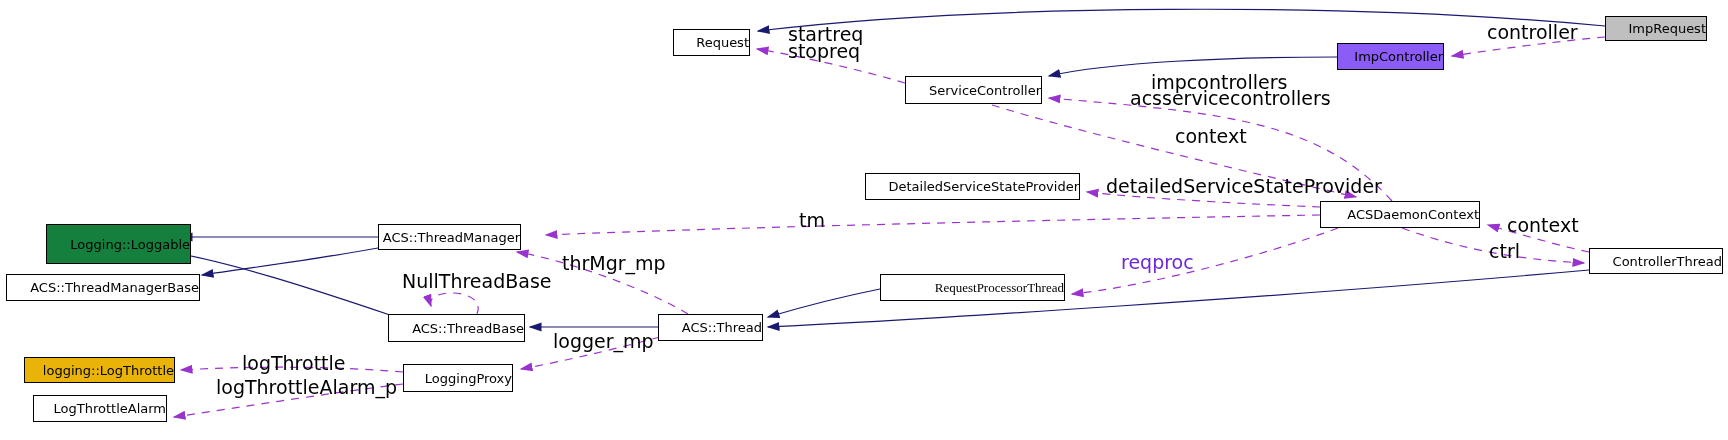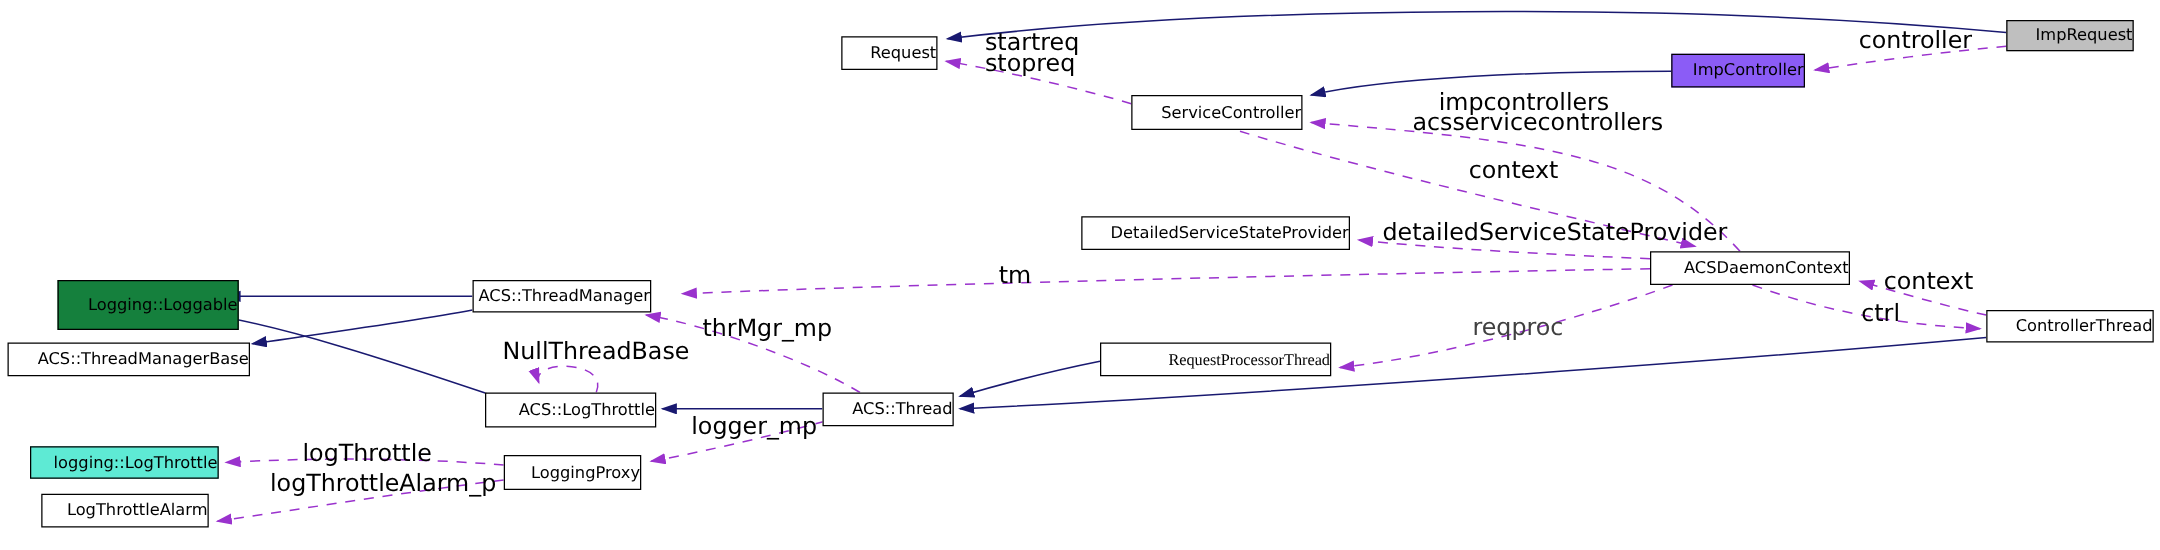--- a/index.html
+++ b/index.html
@@ -104,49 +104,49 @@
       <div class="node" style="left: 30px; top: 224px; width: 145px; height: 40px; border-color: rgb(0, 0, 0); background: #15803d; margin-left: 16px;">
         <span>Logging::Loggable</span>
       </div>
       <div class="node" style="left: 378px; top: 224px; width: 143px; height: 26px; border-color: rgb(0, 0, 0); background: rgb(255, 255, 255);">
         <span>ACS::ThreadManager</span>
       </div>
       <div class="node" style="left: 6px; top: 274px; width: 194px; height: 27px; border-color: rgb(0, 0, 0); background: rgb(255, 255, 255);">
         <span>ACS::ThreadManagerBase</span>
       </div>
       <div class="node" style="left: 388px; top: 314px; width: 137px; height: 28px; border-color: rgb(0, 0, 0); background: rgb(255, 255, 255);">
-        <span>ACS::LogThrottle</span>
+        <span>ACS::ThreadBase</span>
       </div>
       <div class="node" style="left: 658px; top: 314px; width: 105px; height: 27px; border-color: rgb(0, 0, 0); background: rgb(255, 255, 255);">
         <span>ACS::Thread</span>
       </div>
       <div class="node" style="left: 880px; top: 274px; width: 185px; height: 27px; border-color: rgb(0, 0, 0); background: rgb(255, 255, 255); font-family: Liberation Serif, serif;">
         <span>RequestProcessorThread</span>
       </div>
-      <div class="node" style="left: 24px; top: 357px; width: 151px; height: 26px; border-color: rgb(0, 0, 0); background: #5eead4;">
+      <div class="node" style="left: 24px; top: 357px; width: 151px; height: 26px; border-color: rgb(0, 0, 0); background: #eab308;">
         <span>logging::LogThrottle</span>
       </div>
       <div class="node" style="left: 403px; top: 364px; width: 110px; height: 28px; border-color: rgb(0, 0, 0); background: rgb(255, 255, 255);">
         <span>LoggingProxy</span>
       </div>
       <div class="node" style="left: 33px; top: 395px; width: 134px; height: 27px; border-color: rgb(0, 0, 0); background: rgb(255, 255, 255);">
         <span>LogThrottleAlarm</span>
       </div>
     </div>
   <div id="label-layer">
       <div class="edge-label" style="left: 788px; top: 27px; color: rgb(0, 0, 0);">startreq</div>
       <div class="edge-label" style="left: 788px; top: 44px; color: rgb(0, 0, 0);">stopreq</div>
       <div class="edge-label" style="left: 1487px; top: 25px; color: rgb(0, 0, 0);">controller</div>
       <div class="edge-label" style="left: 1151px; top: 75px; color: rgb(0, 0, 0);">impcontrollers</div>
       <div class="edge-label" style="left: 1130px; top: 91px; color: rgb(0, 0, 0);">acsservicecontrollers</div>
       <div class="edge-label" style="left: 1175px; top: 129px; color: rgb(0, 0, 0);">context</div>
       <div class="edge-label" style="left: 1106px; top: 179px; color: rgb(0, 0, 0);">detailedServiceStateProvider</div>
       <div class="edge-label" style="left: 799px; top: 213px; color: rgb(0, 0, 0);">tm</div>
       <div class="edge-label" style="left: 1507px; top: 218px; color: rgb(0, 0, 0);">context</div>
       <div class="edge-label" style="left: 1489px; top: 244px; color: rgb(0, 0, 0);">ctrl</div>
-      <div class="edge-label" style="left: 1178px; top: 255px; color: #404040;">reqproc</div>
+      <div class="edge-label" style="left: 1121px; top: 255px; color: #6d28d9;">reqproc</div>
       <div class="edge-label" style="left: 562px; top: 256px; color: rgb(0, 0, 0);">thrMgr_mp</div>
       <div class="edge-label" style="left: 402px; top: 274px; color: rgb(0, 0, 0);">NullThreadBase</div>
       <div class="edge-label" style="left: 528px; top: 334px; color: rgb(0, 0, 0); margin-left: 25px;">logger_mp</div>
       <div class="edge-label" style="left: 242px; top: 356px; color: rgb(0, 0, 0);">logThrottle</div>
       <div class="edge-label" style="left: 216px; top: 380px; color: rgb(0, 0, 0);">logThrottleAlarm_p</div>
     </div>
 </div>
 
 </body></html>

